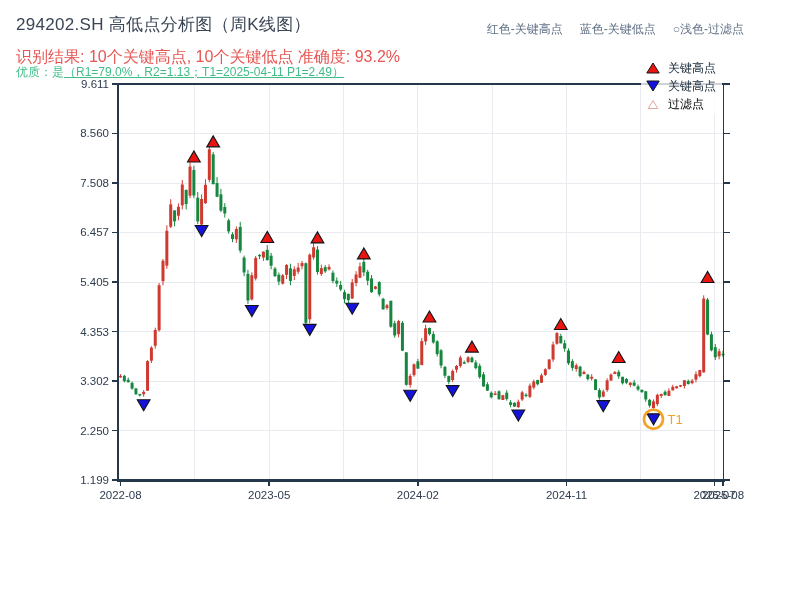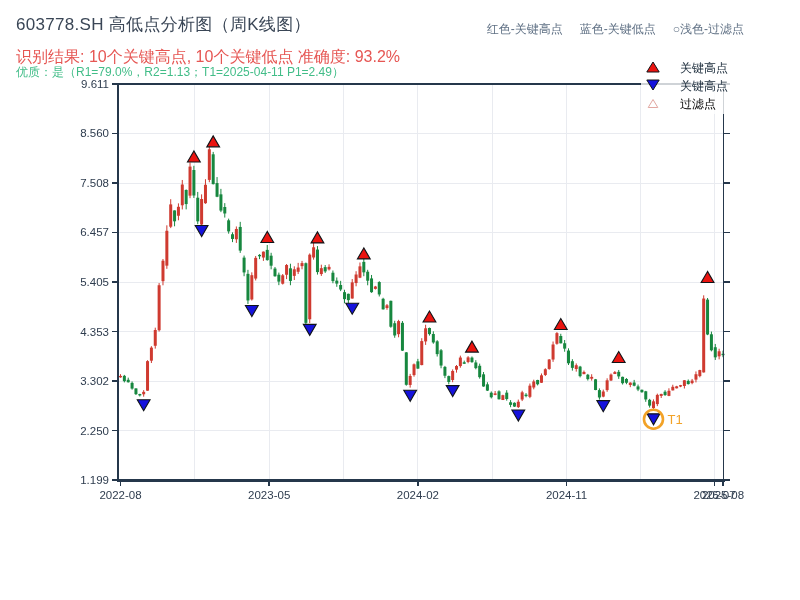--- a/index.html
+++ b/index.html
@@ -13,42 +13,42 @@
     font-size:17px;color:#3a4656;letter-spacing:.3px;
   }
   .sub-red{
     position:absolute;left:16px;top:47px;
     font-size:16px;color:#e65653;
   }
   .sub-green{
     position:absolute;left:16px;top:64px;
     font-size:12px;color:#42bd88;
   }
-  .sub-green .detail{}
+  .sub-green .detail{text-decoration:underline;}
   .hdr-legend{
     position:absolute;top:21px;right:56px;
     display:flex;gap:17px;
     font-size:12px;color:#5f7084;white-space:nowrap;margin-left:36px;
   }
   #chart{position:absolute;left:0;top:0;}
   .chart-legend{
     position:absolute;left:641px;top:58px;
     display:flex;flex-direction:column;gap:4px;
     background:rgba(255,255,255,0.78);
     padding:3px 6px 3px 5px;
     font-size:12px;line-height:14px;
   }
-  .chart-legend .row{display:flex;gap:20px;color:#20303f;}
+  .chart-legend .row{display:flex;align-items:center;gap:8px;color:#20303f;}
   .chart-legend .row.muted{color:#000000;}
   .chart-legend svg{display:block;}
 </style>
 </head>
 <body>
 
-<div class="page-title">603778.SH 高低点分析图（周K线图）</div>
+<div class="page-title">294202.SH 高低点分析图（周K线图）</div>
 <div class="sub-red">识别结果: 10个关键高点, 10个关键低点  准确度: 93.2%</div>
 <div class="sub-green"><span>优质：是</span><span class="detail">（R1=79.0%，R2=1.13；T1=2025-04-11 P1=2.49）</span></div>
 
 <div class="hdr-legend">
   <span>红色-关键高点</span>
   <span>蓝色-关键低点</span>
   <span>○浅色-过滤点</span>
 </div>
 
 <svg id="chart" width="800" height="600">

